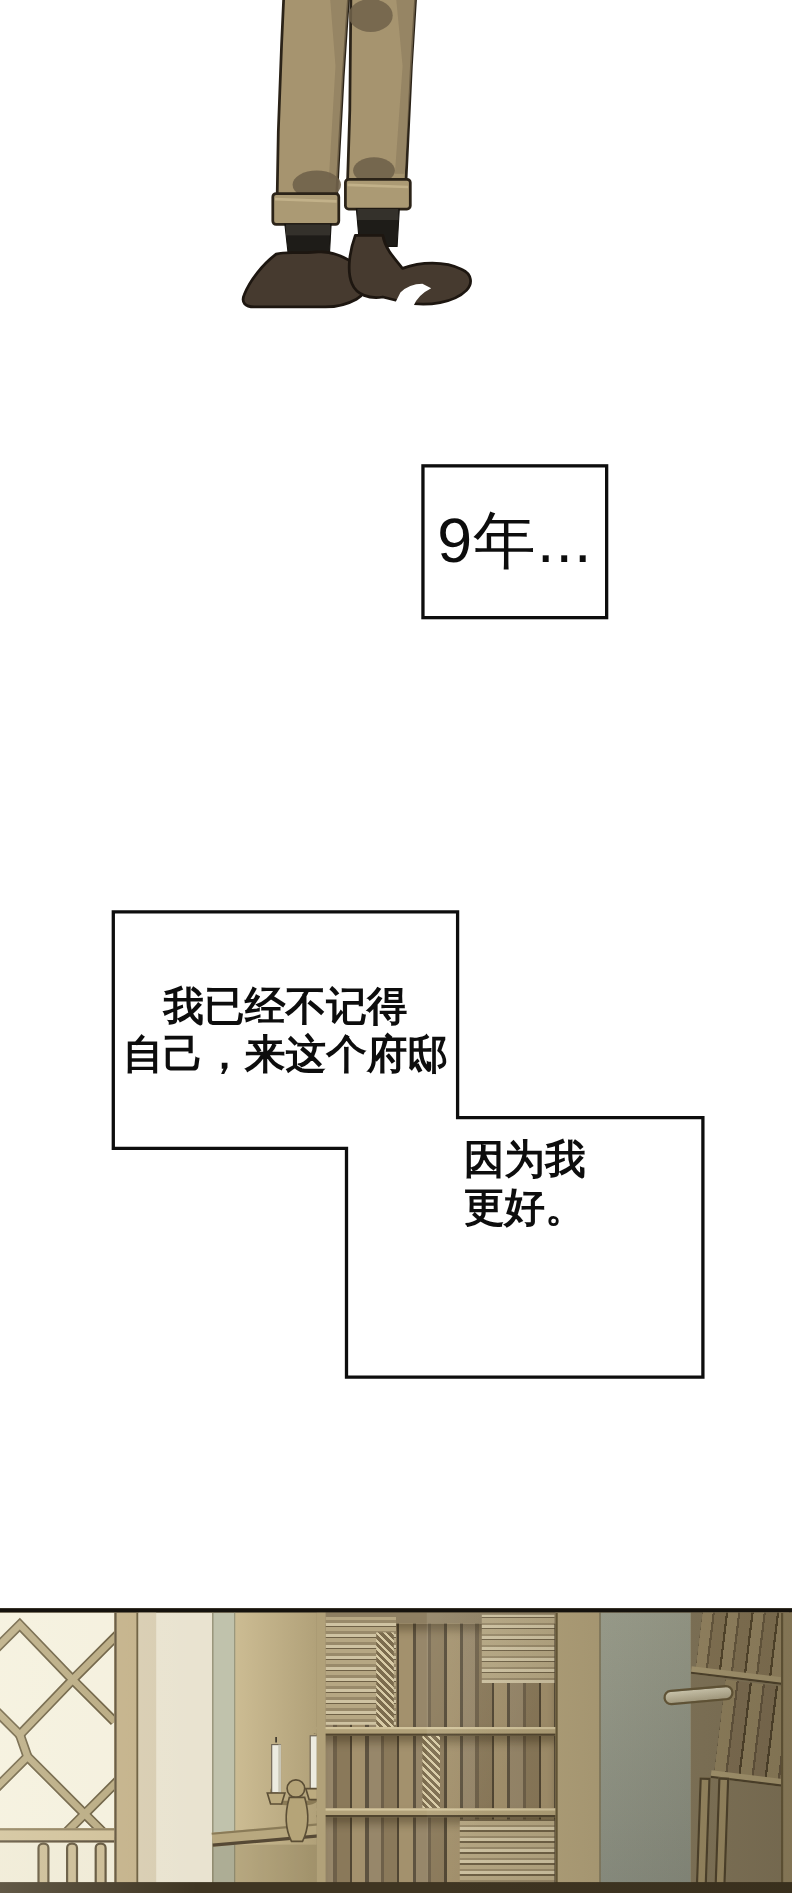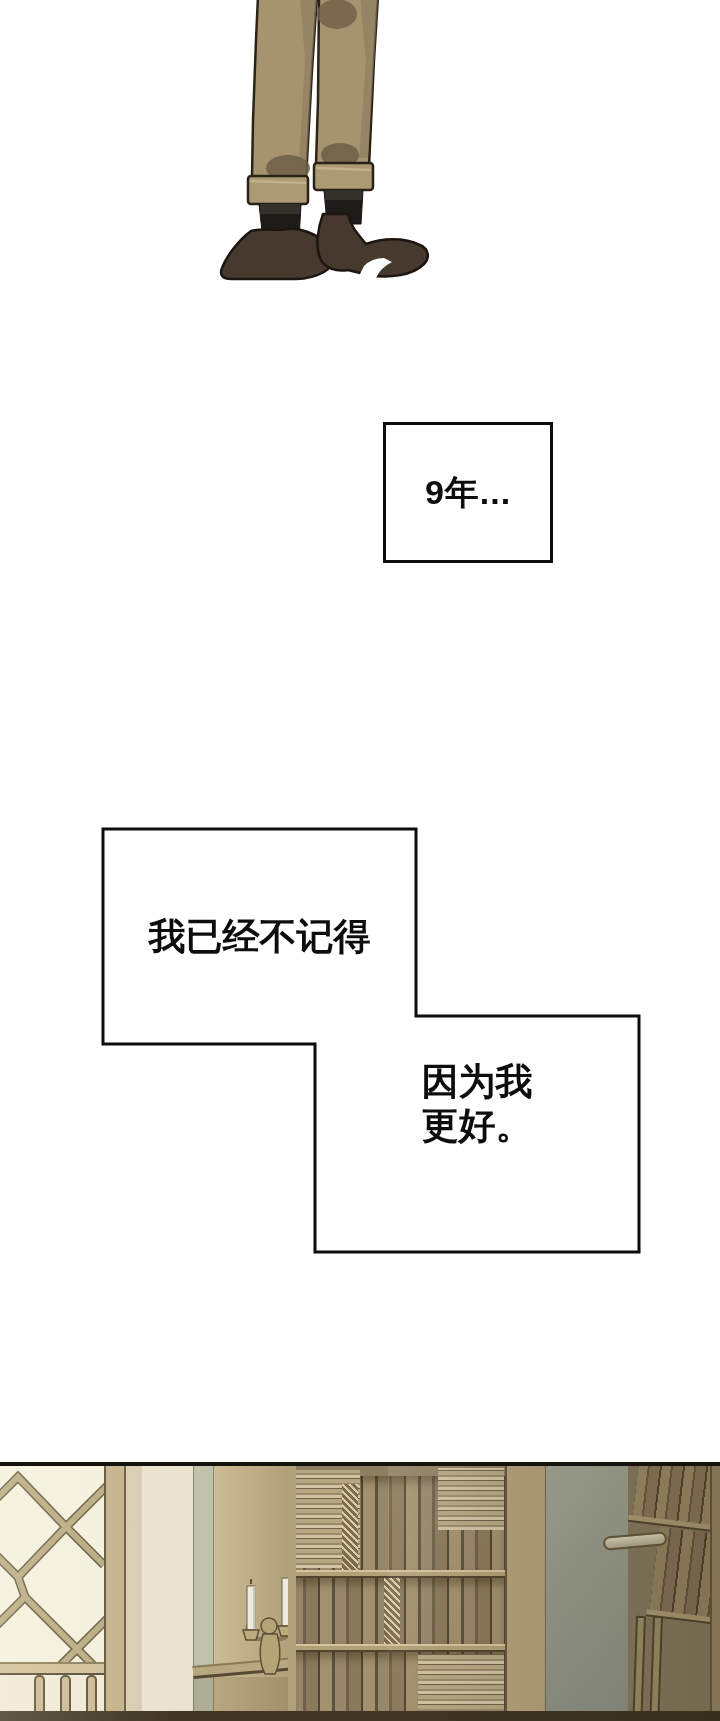--- a/index.html
+++ b/index.html
@@ -3,26 +3,26 @@
 <meta charset="utf-8">
 <style>
   html,body{margin:0;padding:0;background:#ffffff;}
   .page{position:relative;width:720px;height:1721px;background:#ffffff;overflow:hidden;
         font-family:"Liberation Sans","DejaVu Sans",sans-serif;}
   .abs{position:absolute;}
   
   .capbox1{left:383px;top:422px;width:170px;height:141px;background:#ffffff;
            border:3px solid #0d0d0d;box-sizing:border-box;
            display:flex;align-items:center;justify-content:center;}
-  .cap1-text{font-size:34px;font-weight:700;color:#0d0d0d;letter-spacing:1px;text-align:center;}
+  .cap1-text{font-size:57px;font-weight:400;color:#0d0d0d;letter-spacing:1px;text-align:center;}
   .union-outline{left:100px;top:826px;width:544px;height:432px;}
   .captext{display:flex;flex-direction:column;align-items:center;justify-content:center;
            text-align:center;color:#0d0d0d;font-weight:700;font-size:37px;line-height:44px;}
   .cap2{left:103px;top:829px;width:313px;height:215px;}
-  .cap3{left:315px;top:1016px;width:324px;height:176px;}
+  .cap3{left:315px;top:988px;width:324px;height:176px;}
   
   .scene{left:0;top:1462px;width:720px;height:259px;border-top:4px solid #15120d;
          box-sizing:border-box;background:#b7a77f;overflow:hidden;}
   .sc{position:absolute;}
   .sc-window{left:0;top:0;width:104px;height:255px;background:#f4f0de;}
   .sc-frame1{left:104px;top:0;width:22px;height:255px;background:#c3b189;
              border-left:2px solid #5f523a;border-right:2px solid #6a5c3d;box-sizing:border-box;}
   .sc-cream{left:126px;top:0;width:67px;height:255px;background:#e9e3d0;}
   .sc-cream-pillar{left:126px;top:0;width:16px;height:255px;background:#d8cdb2;}
   .sc-sagestrip{left:193px;top:0;width:21px;height:255px;background:#c0c2ac;
@@ -115,20 +115,21 @@
   <div class="abs capbox1">
     <span class="cap1-text">9年...</span>
   </div>
 
   <svg class="abs union-outline" viewBox="0 0 544 432">
     <path d="M3,3 L316,3 L316,190 L539,190 L539,426 L215,426 L215,218 L3,218 Z" fill="#ffffff" stroke="#0d0d0d" stroke-width="3" stroke-linejoin="miter"></path>
   </svg>
 
   <div class="abs captext cap2">
     <div>我已经不记得</div>
+    <div>自己，来这个府邸</div>
   </div>
 
   <div class="abs captext cap3">
     <div>因为我</div>
     <div>更好。</div>
   </div>
 
   <div class="abs scene">
 
     <div class="sc sc-window">

